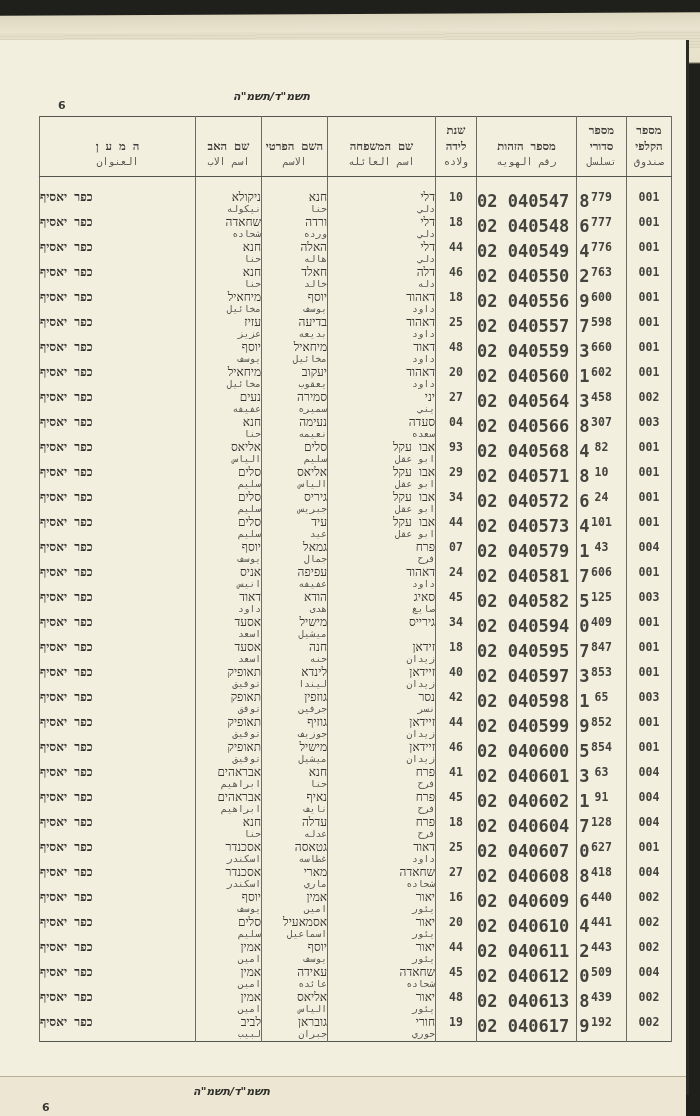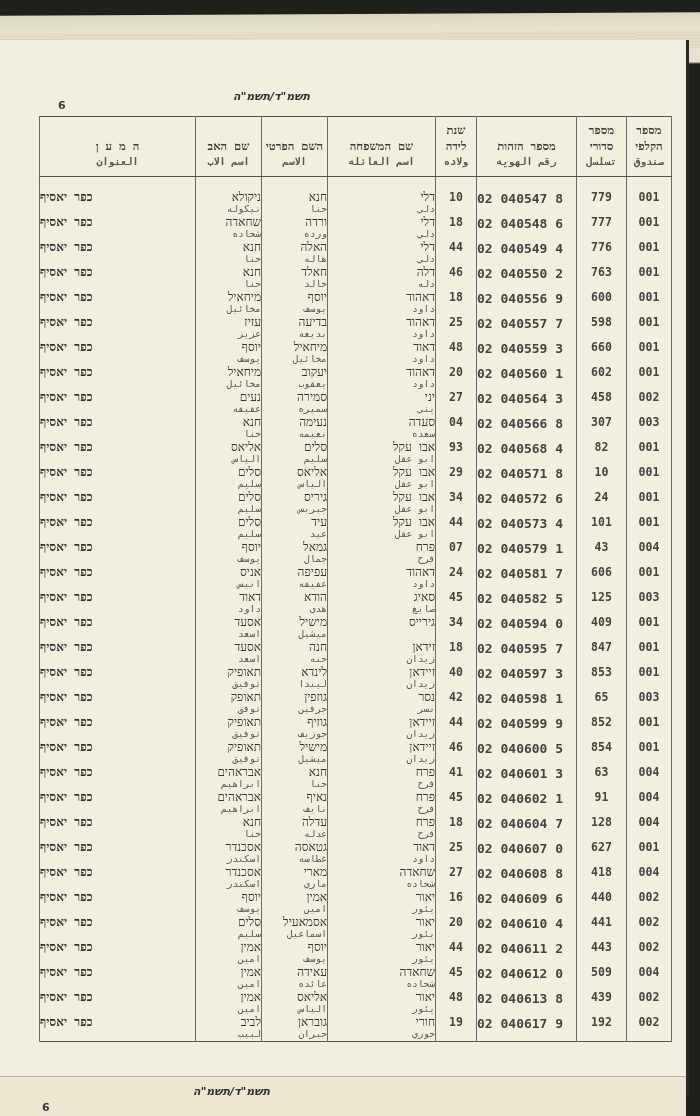--- a/index.html
+++ b/index.html
@@ -42,29 +42,29 @@
   table.register th, table.register td {
     border-left:1px solid #6b6b65; border-right:1px solid #6b6b65;
     padding:0; vertical-align:top;
   }
   table.register thead th {
     border-bottom:1.5px solid #55554f;
     font-family:"DejaVu Sans Mono", monospace; font-weight:bold; font-size:11.5px;
     line-height:16px; color:#3b3b37; text-align:center; padding:5px 2px 6px 2px;
     height:41px; vertical-align:bottom;
   }
-  thead th .ar { display:block; font-weight:bold; font-size:10px; color:#55554f; }
+  thead th .ar { display:block; font-weight:normal; font-size:10px; color:#55554f; }
   thead th.addr { text-align:right; padding-right:18px; }
   tbody tr.data td { height:25px; }
   tbody tr.spacer td { height:14px; }
   tbody tr.tail td { height:auto; }
   td .he { display:block; font-size:12px; line-height:13px; color:#33332f; white-space:nowrap; }
   td .ar { display:block; font-size:9.5px; line-height:10px; color:#55554f; white-space:nowrap; }
   td.num { text-align:center; font-size:11.5px; line-height:13px; font-weight:bold; color:#44443f; padding-top:2px; }
-  td.idn { direction:ltr; text-align:left; padding-left:8px; font-size:13px; font-weight:bold; color:#44443f; padding-top:2px; white-space:nowrap; }
+  td.idn { direction:ltr; text-align:left; padding-left:8px; font-size:17px; font-weight:bold; color:#44443f; padding-top:2px; white-space:nowrap; }
   td.name { text-align:right; padding-right:3px; }
   td.famname { text-align:right; padding-right:3px; }
   td.addr { text-align:left; padding-left:64px; direction:rtl; padding-top:2px; }
   td.addr .he { direction:rtl; text-align:left;font-weight:bold; }
   .footer {
     position:absolute; left:60px; top:1084px; width:420px; height:32px;
     font-family:Liberation Sans, sans-serif; font-size:11px; color:#33332f;
   }
   .footer .row { position:absolute; left:0; width:420px; height:14px; white-space:nowrap; }
   .footer .row1 { top:0; font-weight:bold; }

